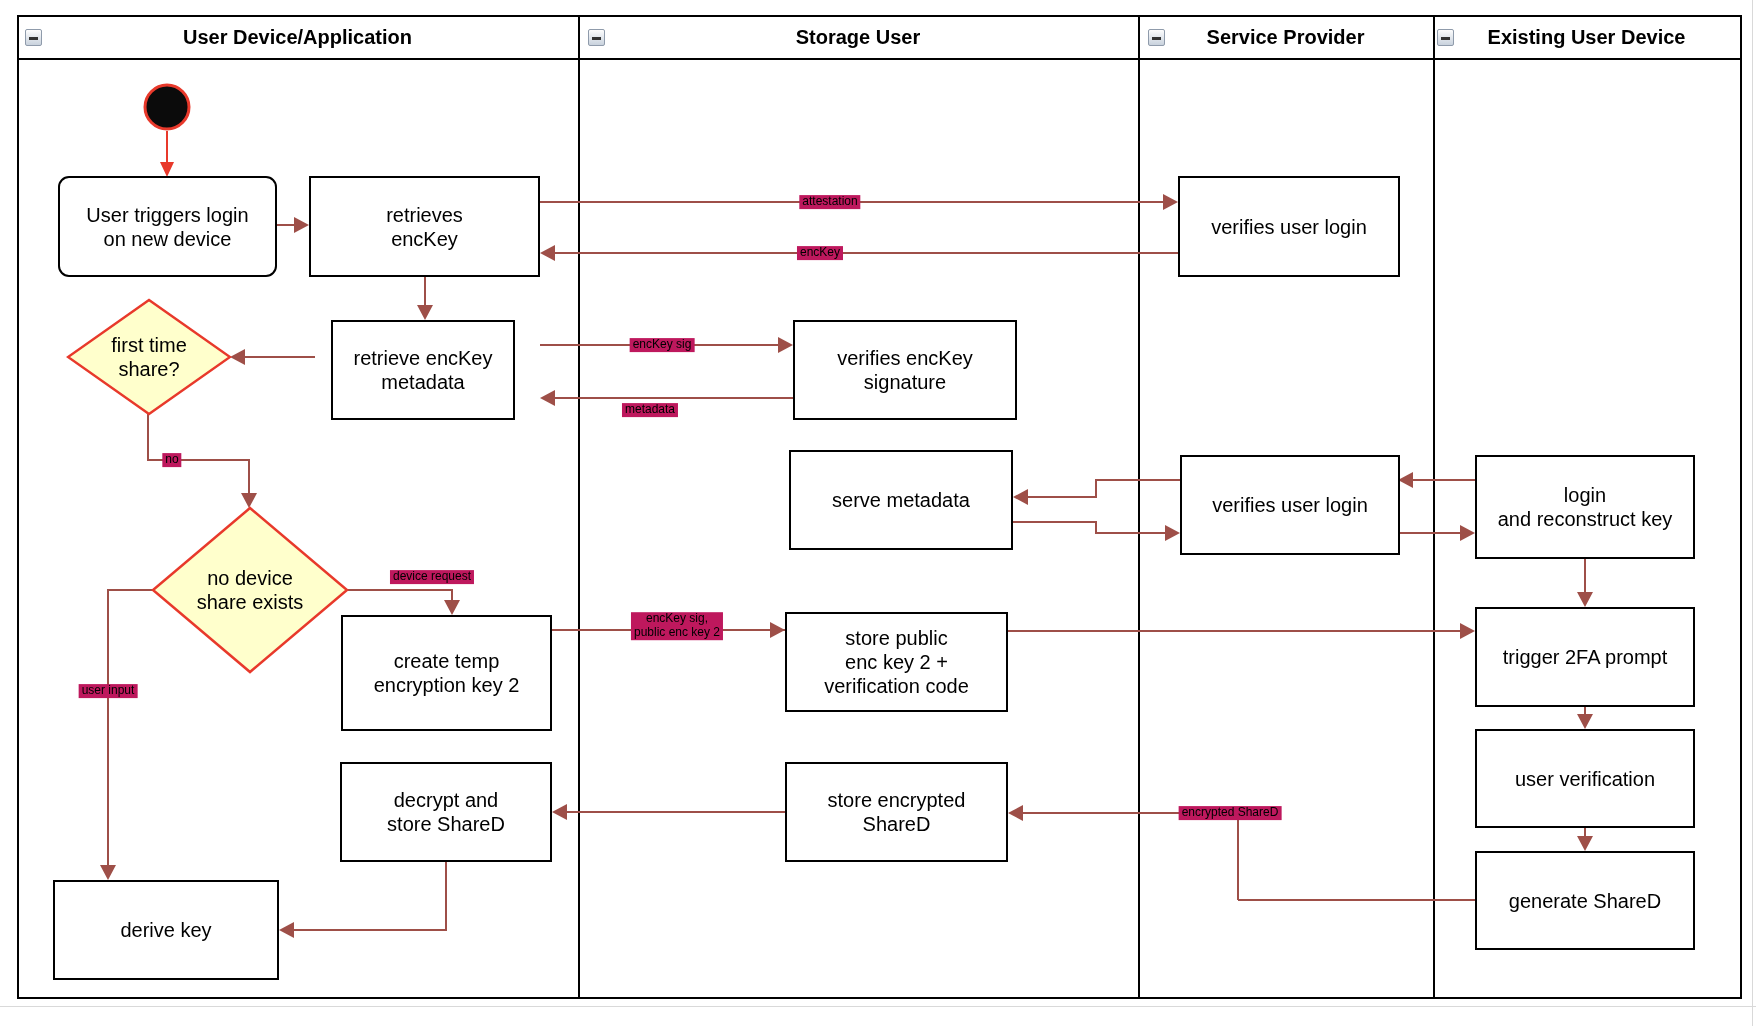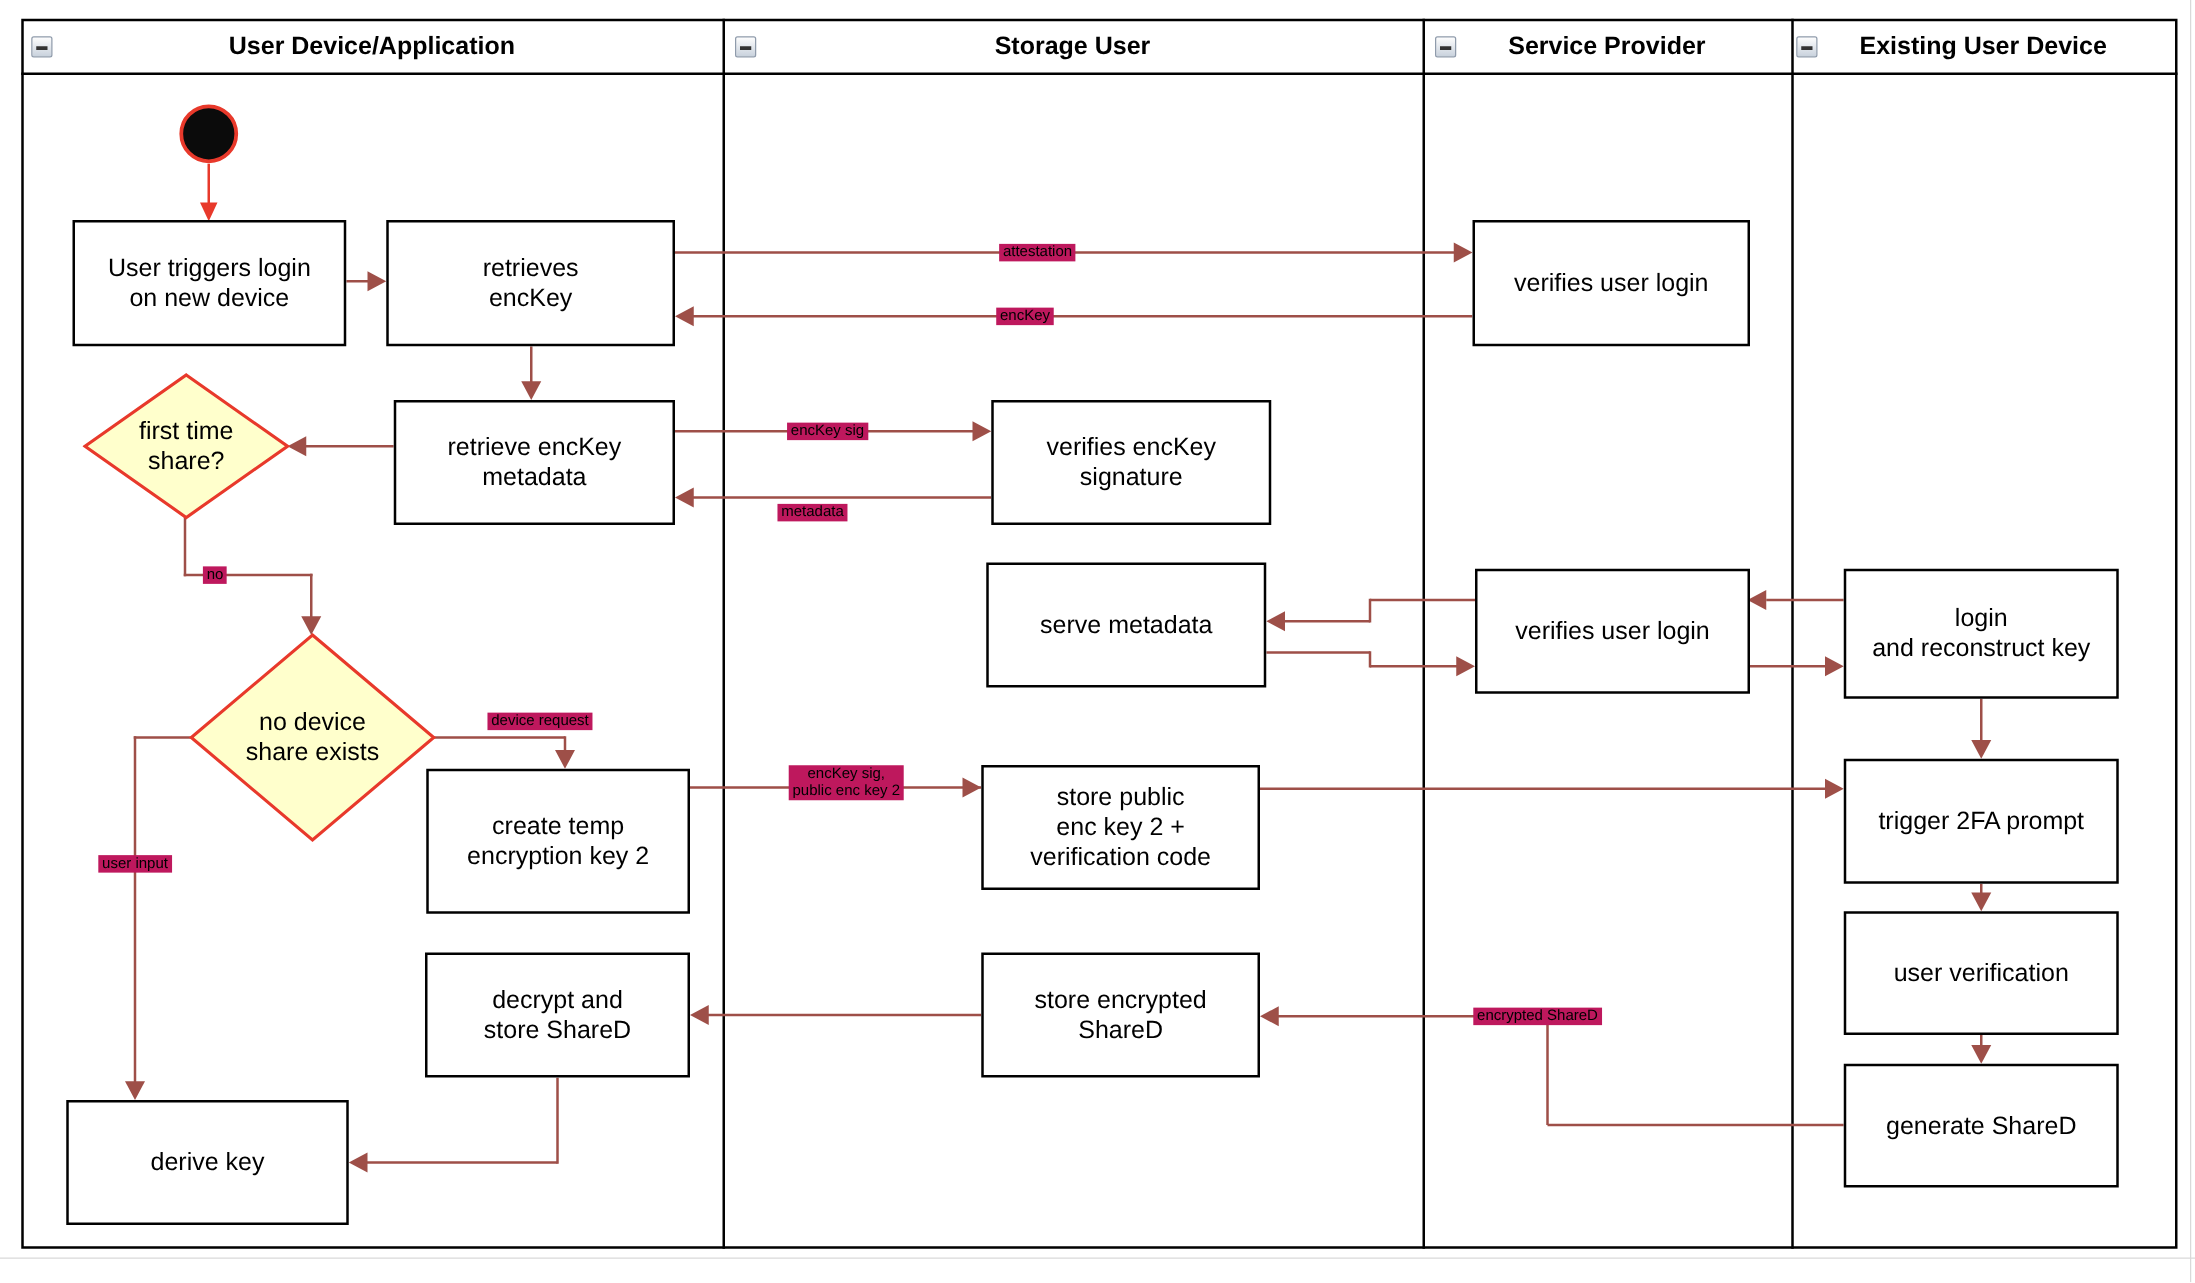--- a/index.html
+++ b/index.html
@@ -145,26 +145,26 @@
   <div class="ah l" style="left:1008px;top:805px;"></div>
   <div class="lbl" style="left:1230px;top:813px;">encrypted ShareD</div>
 
   <div class="hl" style="left:566px;top:811px;width:219px;"></div>
   <div class="ah l" style="left:552px;top:804px;"></div>
 
   <div class="vl" style="left:445px;top:862px;height:69px;"></div>
   <div class="hl" style="left:293px;top:929px;width:153px;"></div>
   <div class="ah l" style="left:279px;top:922px;"></div>
 
-  <div class="nd" style="left:58px;top:176px;width:219px;height:101px;">User triggers login
+  <div class="nd" style="left:58px;top:176px;width:219px;height:101px;border-radius:11px;">User triggers login
 on new device</div>
   <div class="nd" style="left:309px;top:176px;width:231px;height:101px;">retrieves
 encKey</div>
   <div class="nd" style="left:1178px;top:176px;width:222px;height:101px;">verifies user login</div>
-  <div class="nd" style="left:315px;top:320px;width:225px;height:100px;">retrieve encKey
+  <div class="nd" style="left:331px;top:320px;width:184px;height:100px;">retrieve encKey
 metadata</div>
   <div class="nd" style="left:793px;top:320px;width:224px;height:100px;">verifies encKey
 signature</div>
   <div class="nd" style="left:789px;top:450px;width:224px;height:100px;">serve metadata</div>
   <div class="nd" style="left:1180px;top:455px;width:220px;height:100px;">verifies user login</div>
   <div class="nd" style="left:1475px;top:455px;width:220px;height:104px;">login
 and reconstruct key</div>
   <div class="nd" style="left:341px;top:615px;width:211px;height:116px;">create temp
 encryption key 2</div>
   <div class="nd" style="left:785px;top:612px;width:223px;height:100px;">store public

